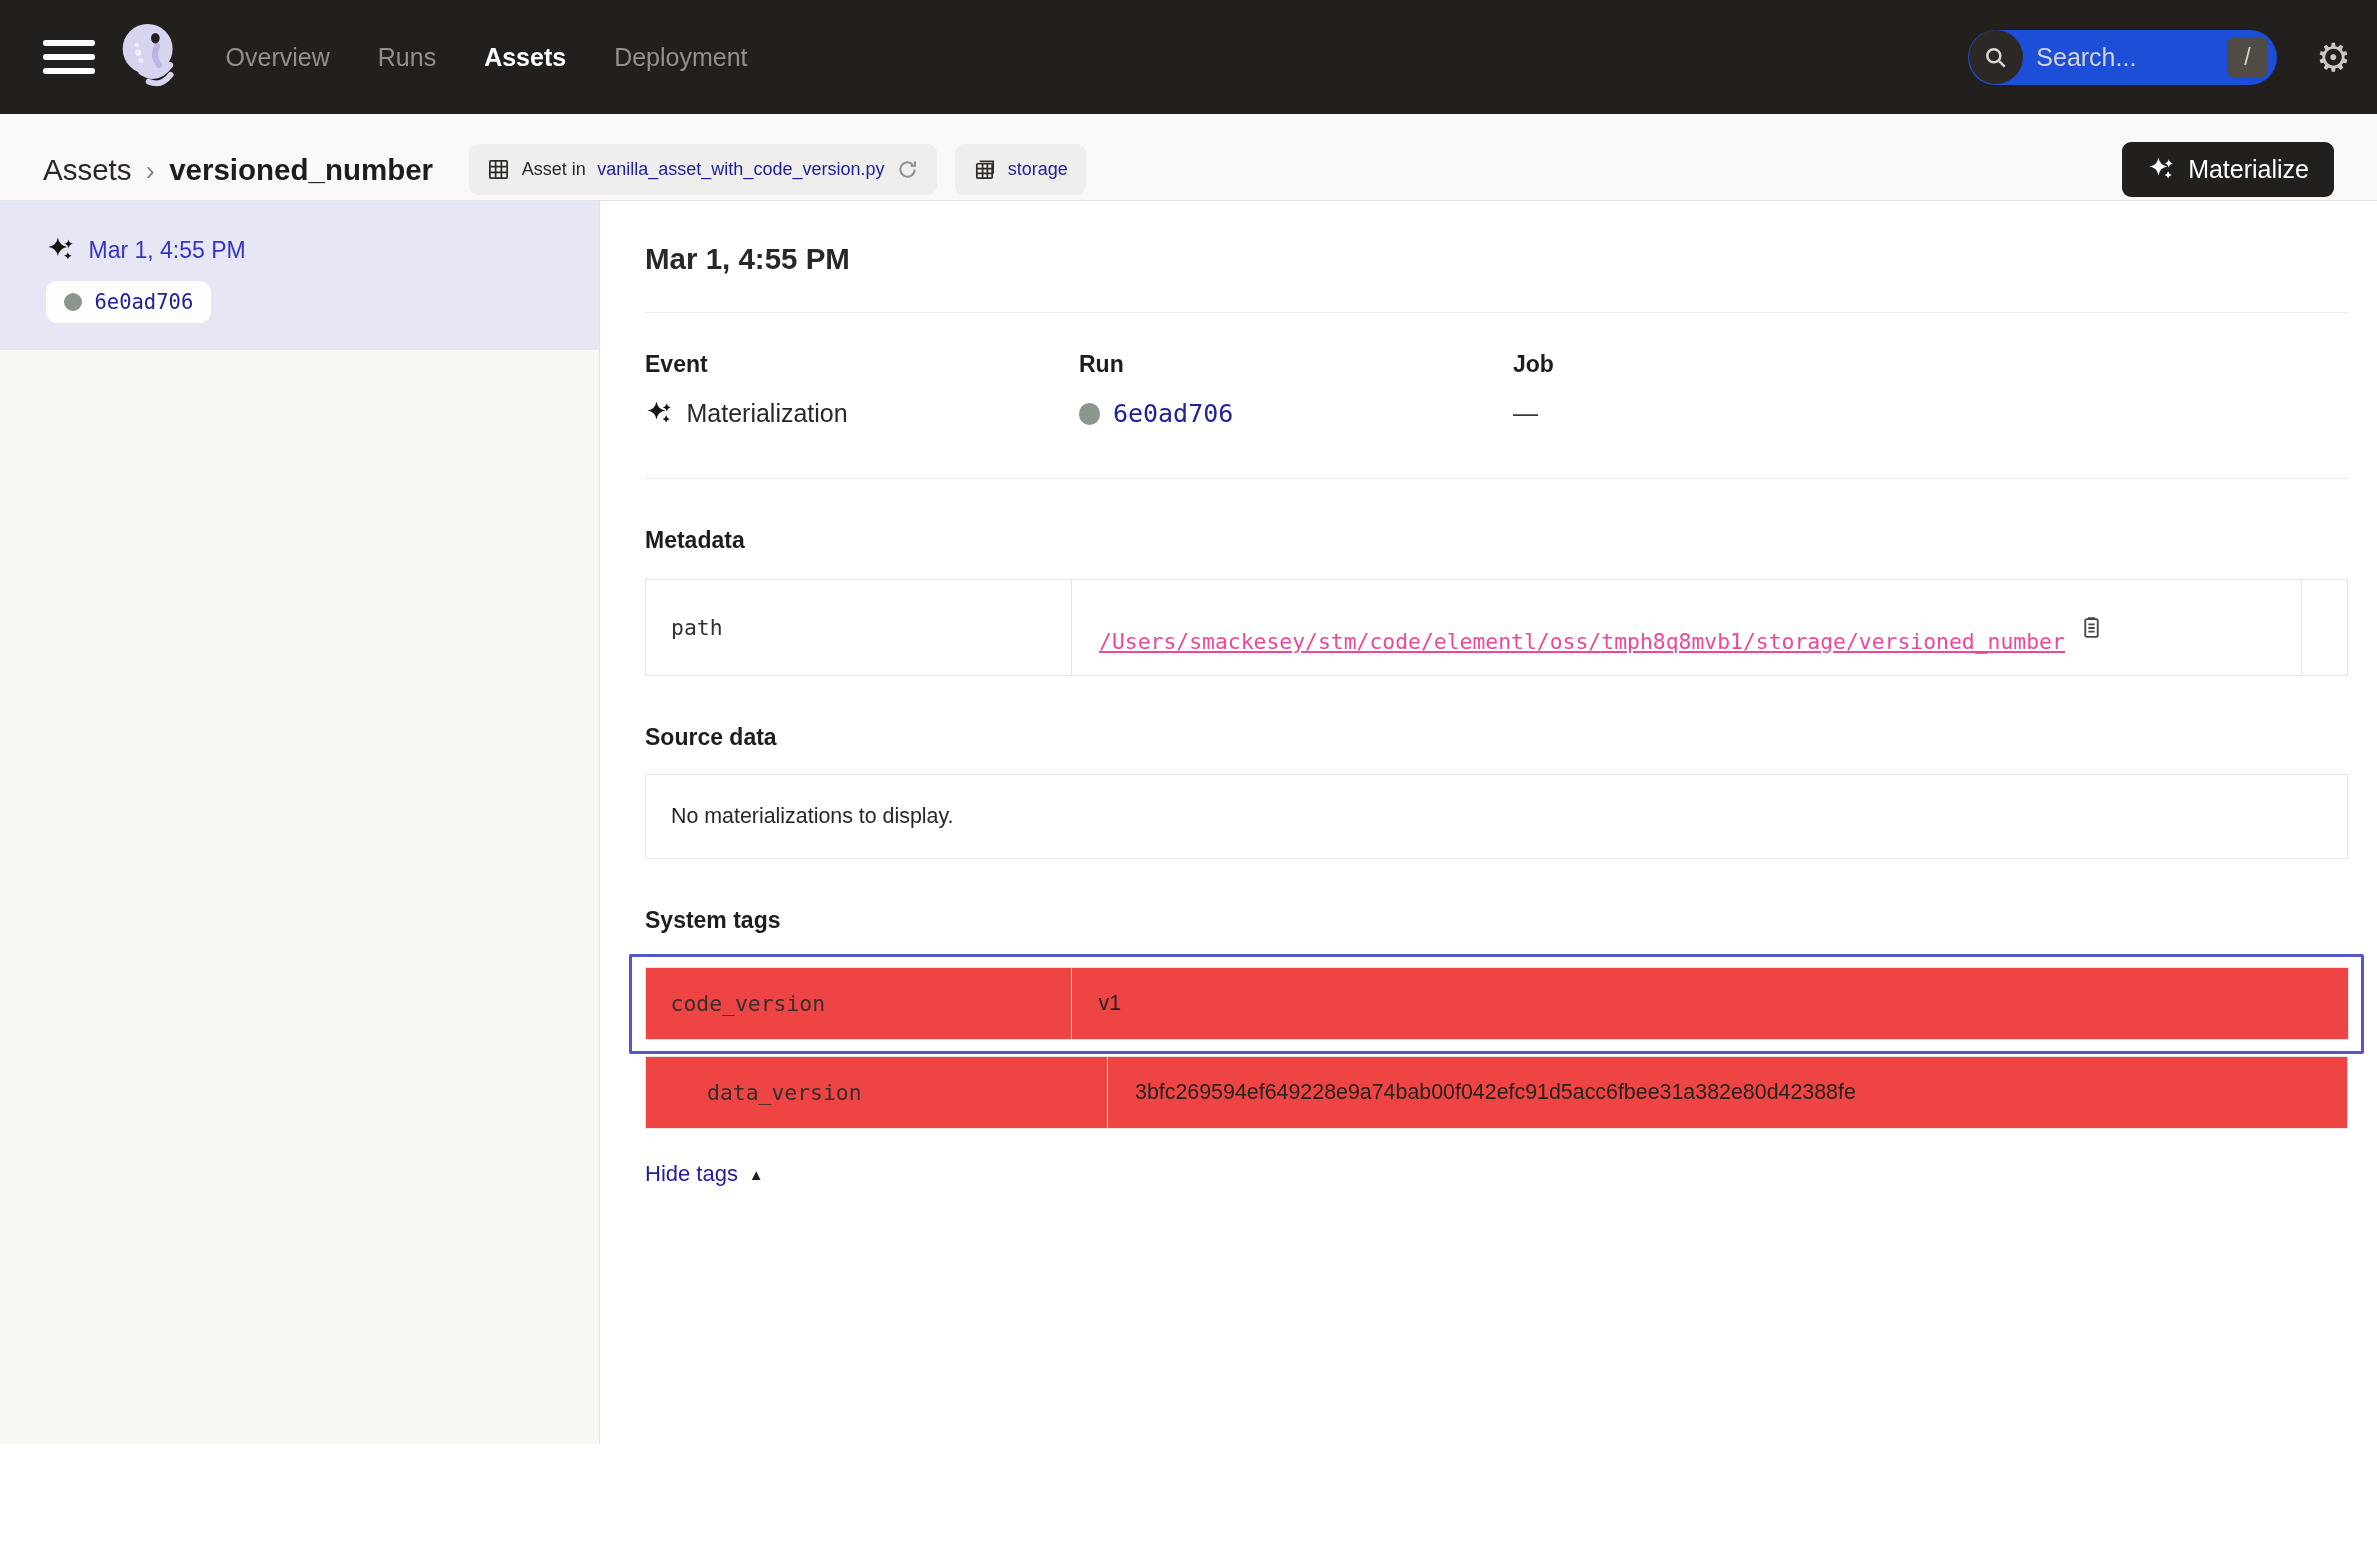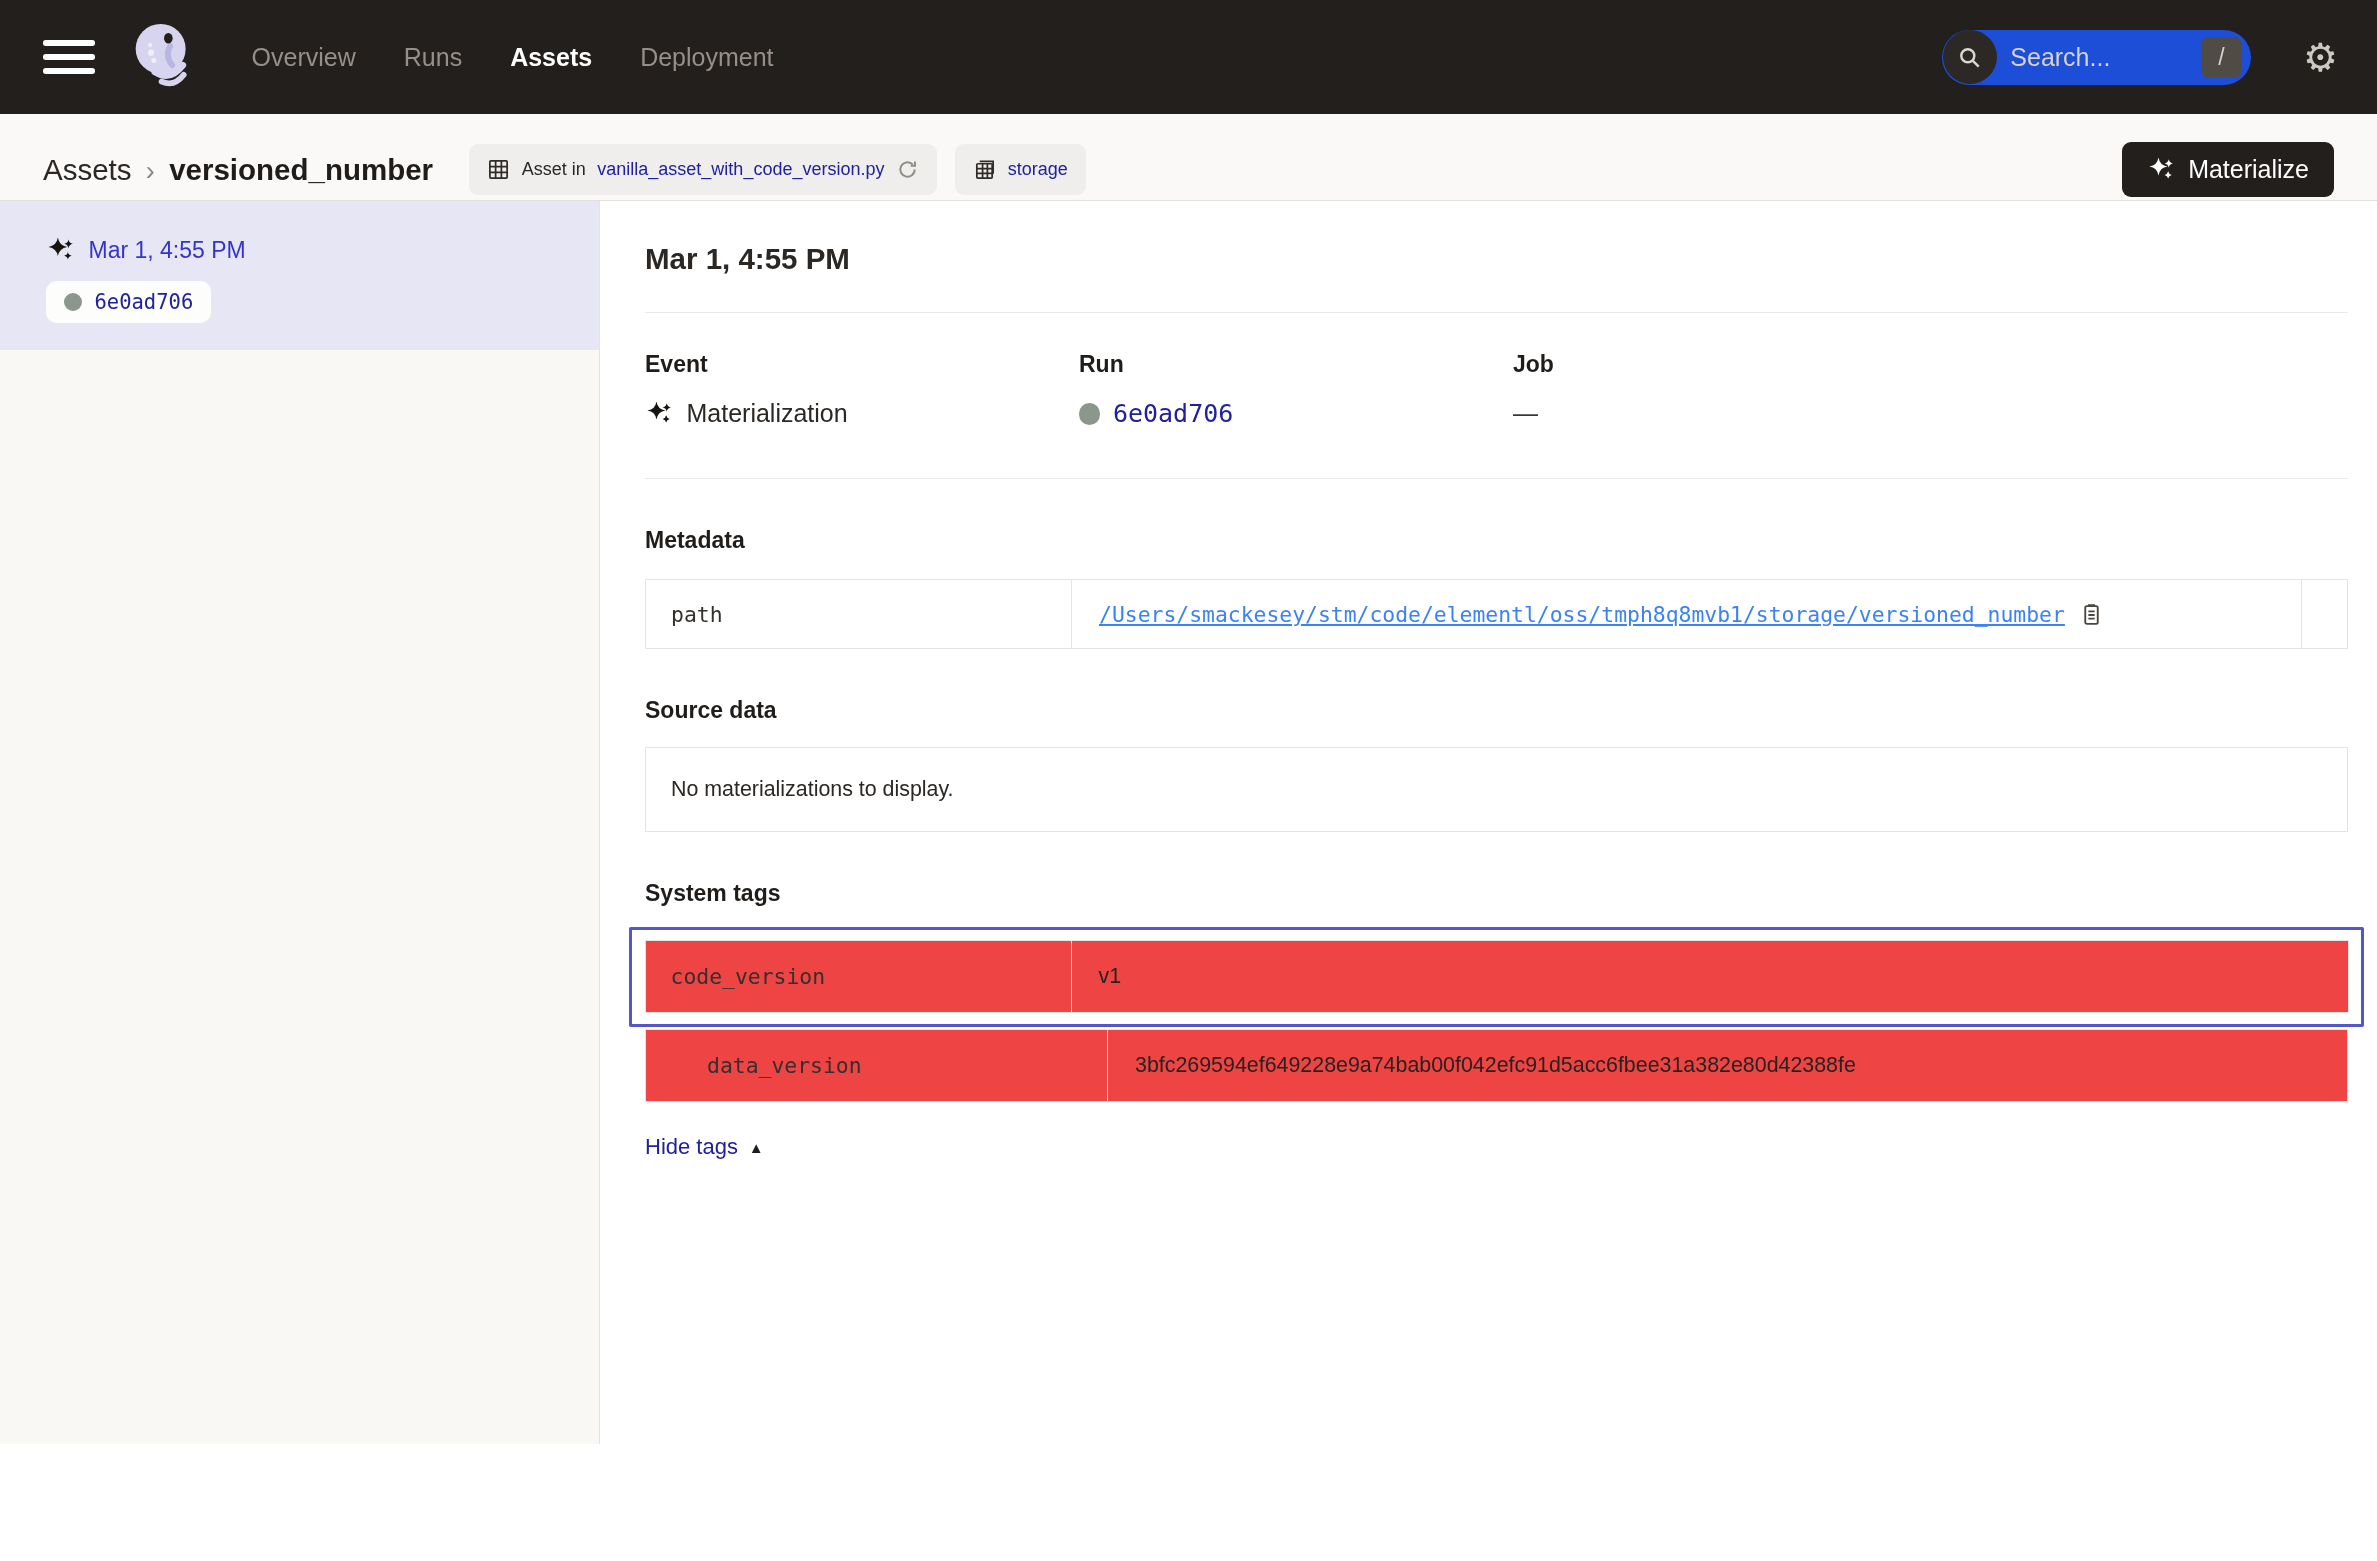--- a/index.html
+++ b/index.html
@@ -10,21 +10,21 @@
     --status-dot:#8b968c;
     --border:#e6e4e1;
     --text:#262220;
   }
   *{margin:0;padding:0;box-sizing:border-box;}
   html,body{width:2377px;height:1561px;overflow:hidden;}
   body{font-family:"Liberation Sans","DejaVu Sans",sans-serif;color:var(--text);background:#ffffff;}
   .mono{font-family:"DejaVu Sans Mono",monospace;}
 
   
-  .topnav{height:114px;background:var(--nav-bg);display:flex;align-items:center;padding:0 39px 0 43px;gap:13px;}
+  .topnav{height:114px;background:var(--nav-bg);display:flex;align-items:center;padding:0 26px 0 43px;}
   .hamburger{width:52px;display:flex;flex-direction:column;gap:8px;cursor:pointer;}
   .hamburger div{height:6.3px;background:#ffffff;border-radius:2.7px;}
   .logo{width:73px;height:73px;margin-left:19.6px;display:flex;align-items:center;justify-content:center;cursor:pointer;}
   .navlinks{display:flex;gap:48px;margin-left:38px;font-size:25px;}
   .navlink{color:#968f89;cursor:pointer;}
   .navlink.active{color:#ffffff;font-weight:700;}
   .spacer{flex:1;}
   .search{width:309px;height:55px;background:#1d4ed8;border-radius:29px;display:flex;align-items:center;padding-right:9px;}
   .search .lens{width:54px;height:54px;border-radius:50%;background:#2b2826;display:flex;align-items:center;justify-content:center;color:#d9d5d0;flex:0 0 auto;margin:0.9px;}
   .search input{flex:1;min-width:0;background:transparent;border:none;outline:none;color:#f1eeea;font-size:25px;padding-left:12.5px;font-family:inherit;}
@@ -73,21 +73,21 @@
   .sum-value .spark{color:#171411;display:flex;}
   .sum-value .dot{width:21.4px;height:21.4px;border-radius:50%;background:var(--status-dot);}
   .sum-value a{color:var(--link);text-decoration:none;cursor:pointer;}
   .dash{color:#3a3733;}
 
   .section-h{font-size:23px;font-weight:700;color:#1f1c1a;margin-top:48px;}
   .kv-table{margin-top:25px;border:0.9px solid var(--border);display:grid;grid-template-columns:426px 1fr 46px;background:#fff;}
   .kv-key{border-right:0.9px solid var(--border);padding:21.4px 25px;font-size:21.4px;color:#33302d;display:flex;align-items:center;}
   .kv-val{padding:21.4px 27px;display:flex;align-items:center;gap:14.3px;font-size:21.4px;}
   .kv-extra{border-left:0.9px solid var(--border);}
-  .path-link{color:#3b82f6;text-decoration:underline;cursor:pointer;word-break:break-all;}
+  .path-link{color:#ec4899;text-decoration:underline;cursor:pointer;word-break:break-all;margin-top:27px;}
   .copy{color:#4a4642;display:flex;cursor:pointer;flex:0 0 auto;}
 
   .empty-box{margin-top:23px;border:0.9px solid var(--border);padding:29px 25px;font-size:21.4px;color:#2b2724;}
 
   .tag-row{border:0.9px solid var(--border);display:grid;grid-template-columns:426px 1fr;background:#ef4444;}
   .highlight-ring{margin:19.6px -16px 0;border:3.6px solid var(--highlight);border-radius:1.8px;padding:10.7px 12.5px;}
   .tag-row .kv-key{padding:23px 25px;}
   .tag-row .kv-val{font-family:"Liberation Sans","DejaVu Sans",sans-serif;padding:23px 27px;}
   .row2{margin-top:2px;padding-left:36px;}
   .hide-tags{margin-top:32px;display:inline-flex;align-items:center;gap:10.7px;color:var(--link);font-size:22px;cursor:pointer;}

